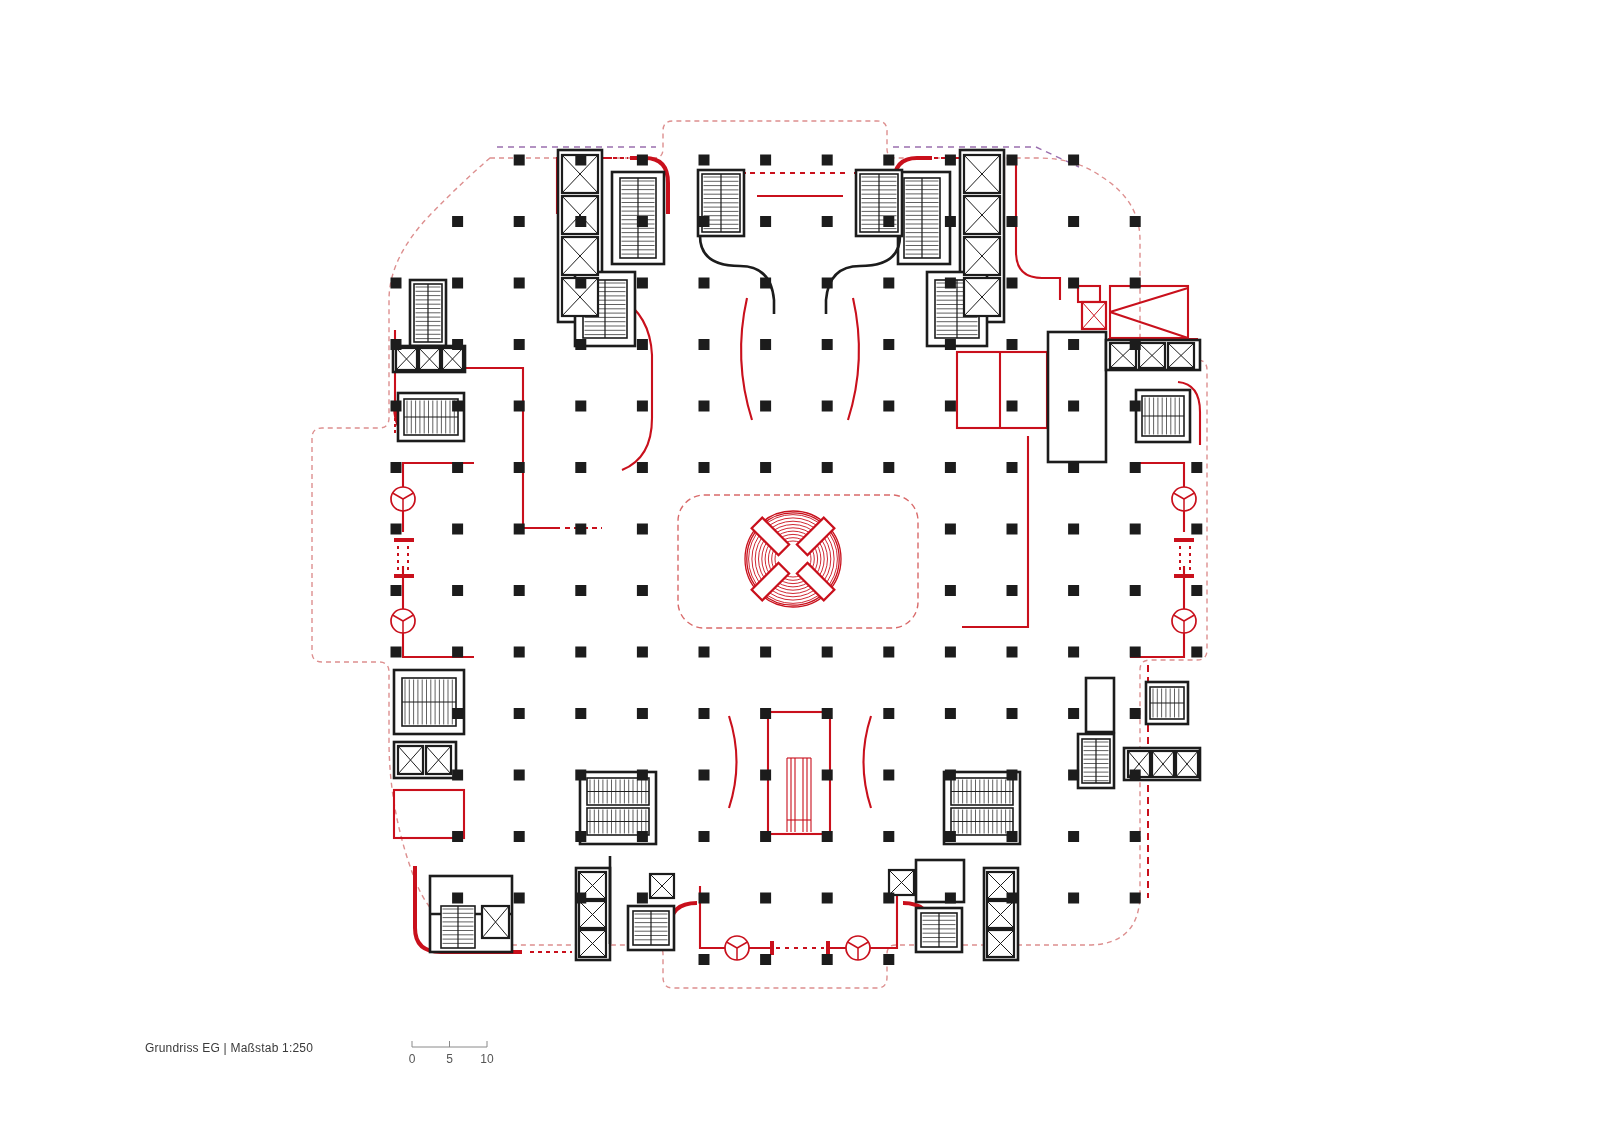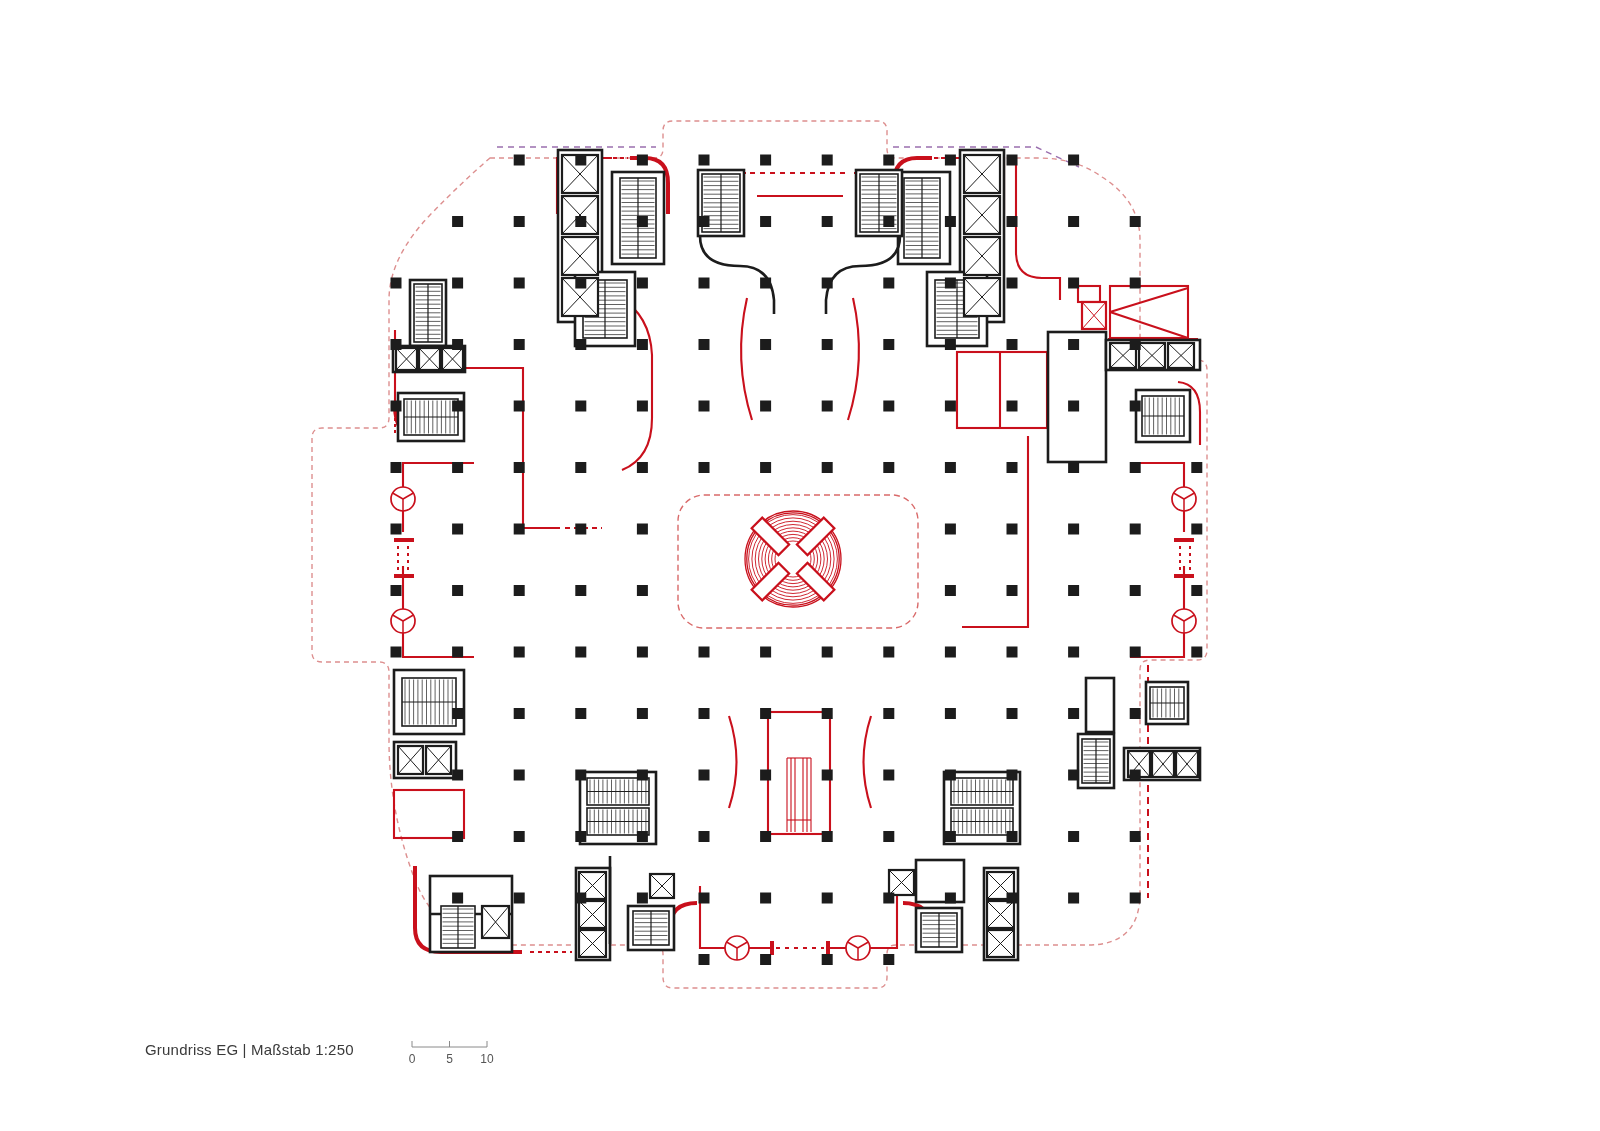--- a/index.html
+++ b/index.html
@@ -1,19 +1,19 @@
 <!DOCTYPE html>
 <html><head>
 <meta charset="utf-8">
 <style>
   html,body{margin:0;padding:0;background:#ffffff;}
   #page{position:relative;width:1600px;height:1131px;background:#ffffff;overflow:hidden;
         font-family:"Liberation Sans", sans-serif;}
   #plan-svg{position:absolute;left:0;top:0;width:1600px;height:1131px;}
-  #drawing-title{position:absolute;left:145px;top:1041px;font-size:15px;color:#3a3a3a;
+  #drawing-title{position:absolute;left:145px;top:1041px;font-size:12px;color:#3a3a3a;
         letter-spacing:0.2px;white-space:pre;}
 </style>
 </head>
 <body>
 
 <div id="page">
   <svg id="plan-svg" viewBox="0 0 1600 1131" xmlns="http://www.w3.org/2000/svg">
       <g>
         <path d="M 490,158 H 654 Q 663,158 663,149 V 131 Q 663,121 673,121 H 877 Q 887,121 887,131 V 149 Q 887,158 896,158 H 1038 Q 1076,158 1102,177 Q 1140,201 1140,240 V 350 Q 1140,360 1150,360 H 1197 Q 1207,360 1207,370 V 650 Q 1207,660 1197,660 H 1150 Q 1140,660 1140,670 V 893 Q 1140,945 1088,945 H 896 Q 887,945 887,954 V 977 Q 887,988 877,988 H 673 Q 663,988 663,977 V 954 Q 663,945 654,945 H 516 Q 440,945 415,880 Q 389,812 389,740 V 672 Q 389,662 379,662 H 322 Q 312,662 312,652 V 438 Q 312,428 322,428 H 379 Q 389,428 389,418 V 300 Q 389,258 430,215 Q 462,182 490,158 Z" fill="none" stroke="#dd8f8f" stroke-width="1.4" stroke-dasharray="5 4"></path>
         <path d="M 497,147 H 656" fill="none" stroke="#9a6fae" stroke-width="1.4" stroke-dasharray="6 5"></path>

